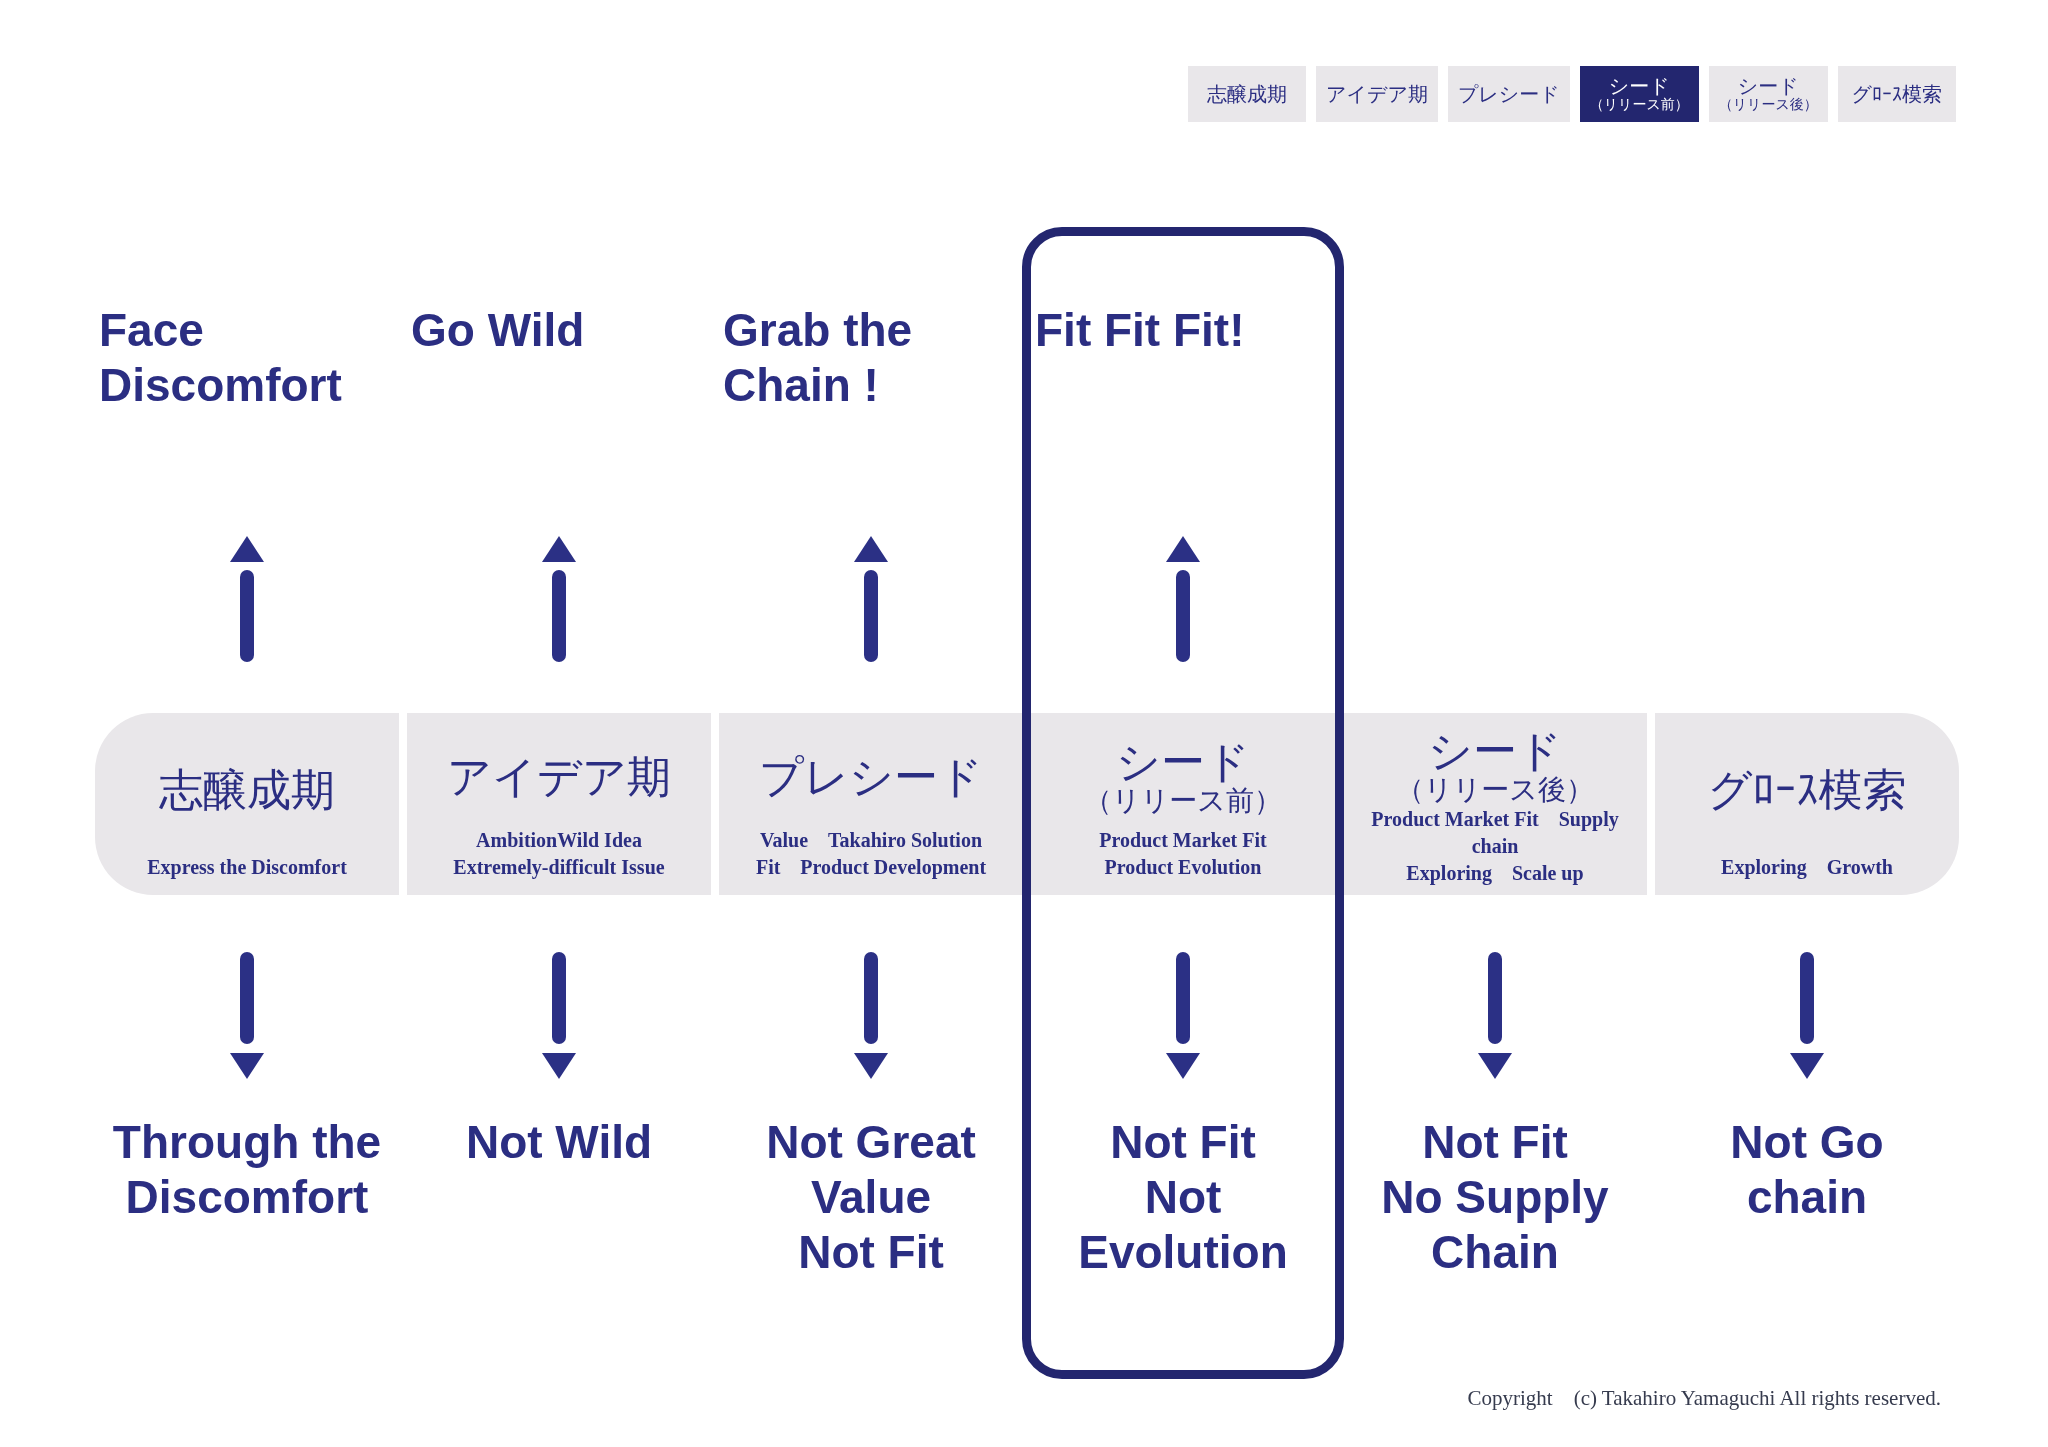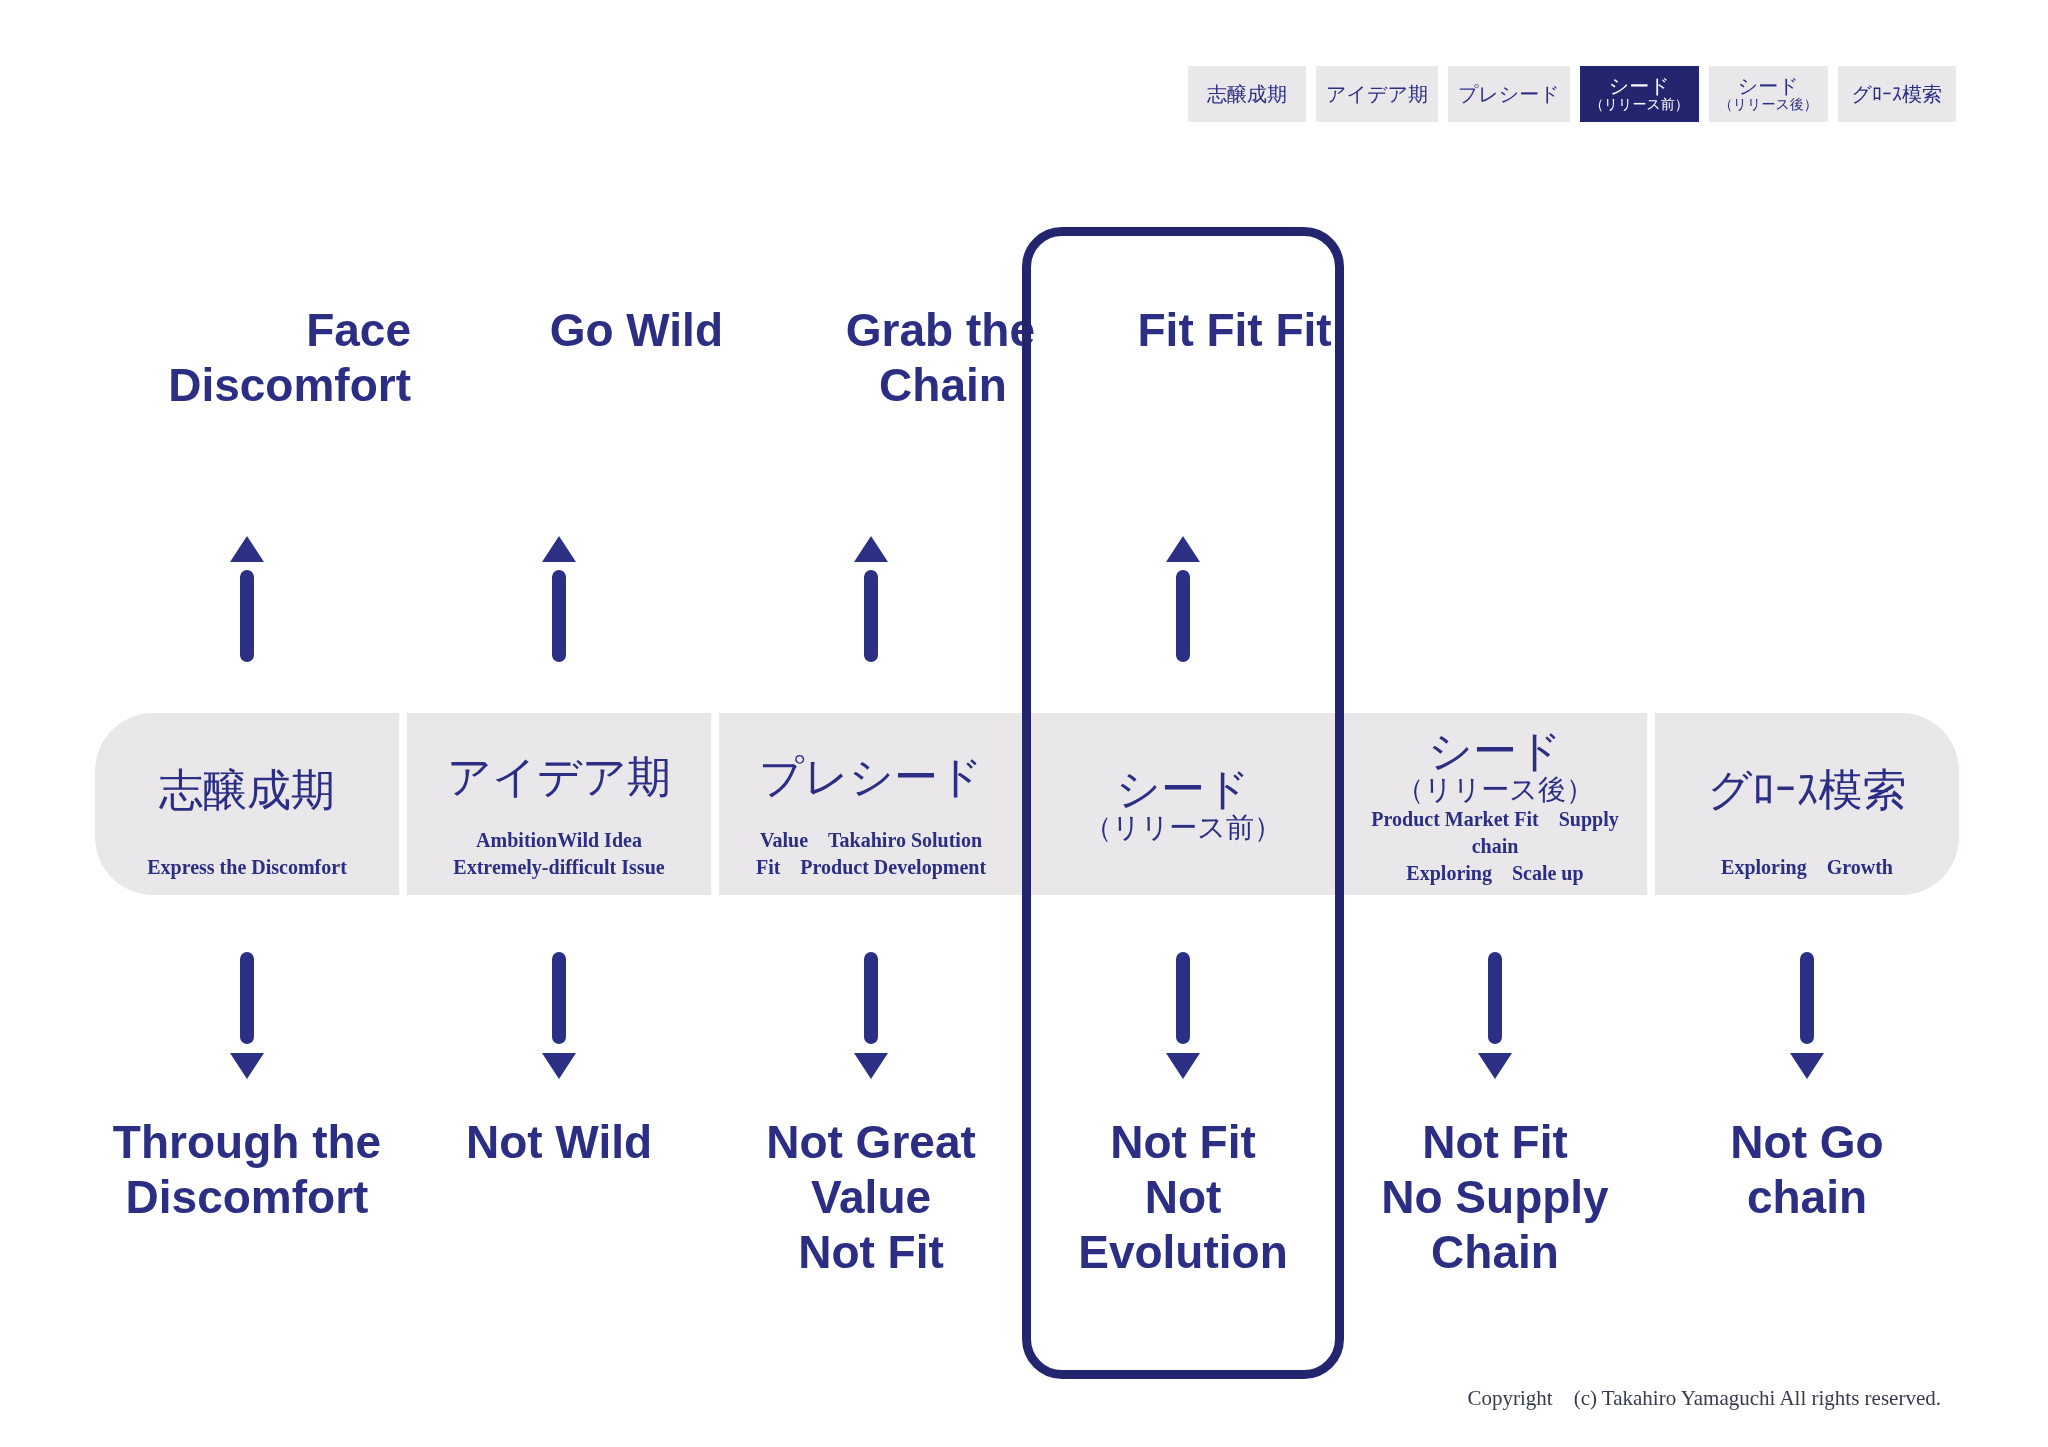--- a/index.html
+++ b/index.html
@@ -22,22 +22,22 @@
   .tab.active { background:#23266f; color:#ffffff; }
   .tab-sub { font-size:14px; }
   .tab-sub:empty { display:none; }
 
   
   .col { position:absolute; top:0; width:304px; height:1447px; }
   .c0 { left:95px; }  .c1 { left:407px; } .c2 { left:719px; }
   .c3 { left:1031px; } .c4 { left:1343px; } .c5 { left:1655px; }
 
   .success {
-    position:absolute; top:303px; left:12px; width:100%;
-    text-align:right; white-space:pre-line;
+    position:absolute; top:303px; left:4px; width:100%;
+    text-align:left; white-space:pre-line;
     font-family:"Liberation Sans", sans-serif; font-weight:bold;
     font-size:46px; line-height:1.2; color:#2b2e82;
   }
   .failure {
     position:absolute; top:1115px; left:0; width:100%;
     text-align:center; white-space:pre-line;
     font-family:Liberation Sans, sans-serif; font-weight:bold;
     font-size:46px; line-height:1.2; color:#2b2e82;
   }
 
@@ -195,20 +195,22 @@
     <div class="success">Fit Fit Fit!</div>
     <div class="arrow-up">
       <div class="arrow-head-up"></div>
         <div class="arrow-shaft"></div>
     </div>
     <div class="stage">
       <div class="stage-titles">
         <div class="stage-title">シード</div>
         <div class="stage-title2">（リリース前）</div>
       </div>
+      <div class="stage-sub">Product Market Fit
+Product Evolution</div>
     </div>
     <div class="arrow-down">
       <div class="arrow-shaft"></div>
         <div class="arrow-head-down"></div>
     </div>
     <div class="failure">Not Fit
 Not
 Evolution</div>
   </div>
 

